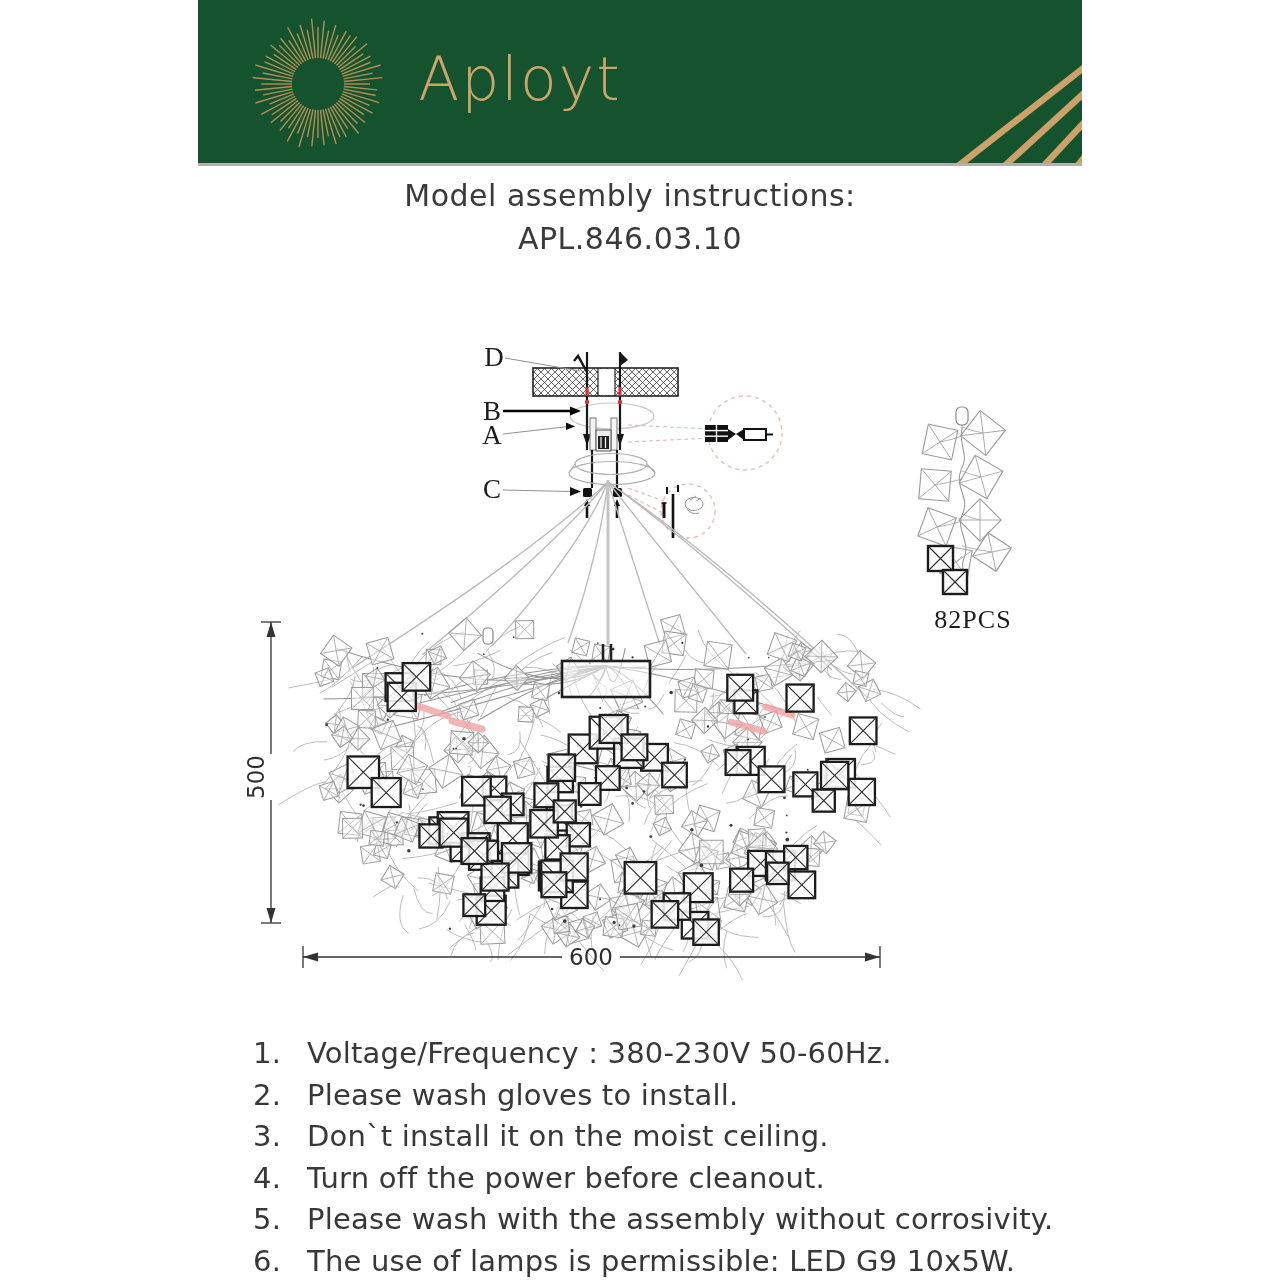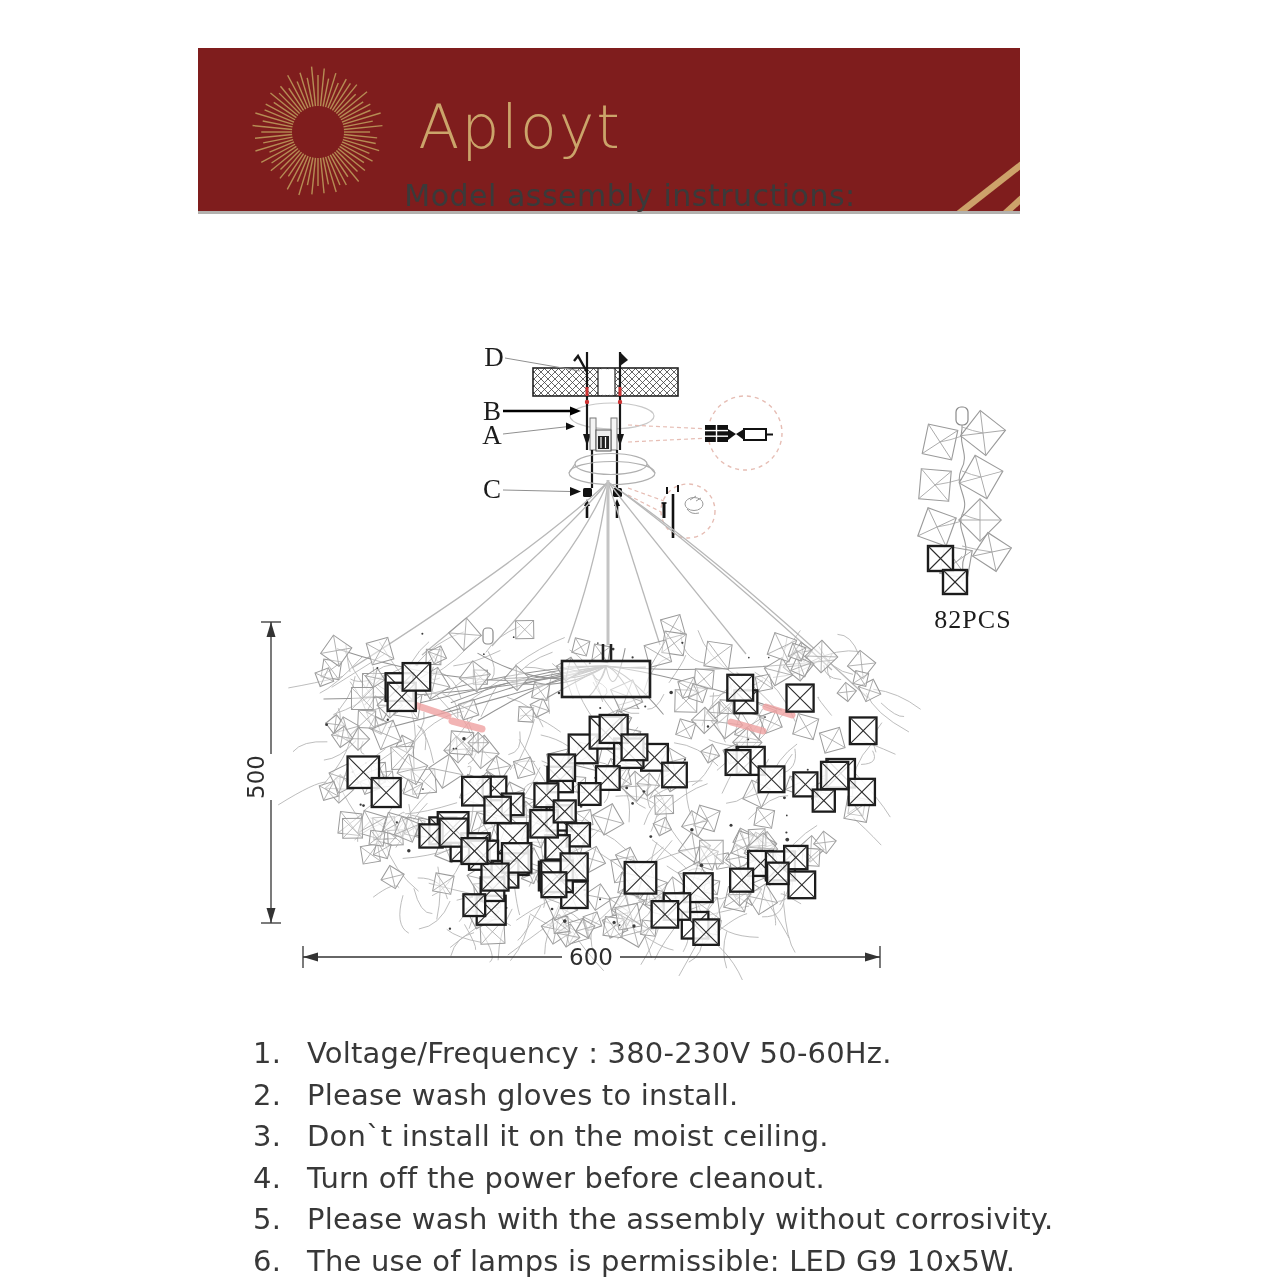--- a/index.html
+++ b/index.html
@@ -1,19 +1,19 @@
 <!DOCTYPE html>
 <html><head>
 <meta charset="utf-8">
 <style>
   html,body{margin:0;padding:0;}
   body{width:1280px;height:1280px;background:#ffffff;position:relative;overflow:hidden;
        font-family:"DejaVu Sans",sans-serif;}
-  .banner{position:absolute;left:198px;top:0;width:822px;height:163px;background:#7f1d1d;
-          border-bottom:3px solid #b3b1ae;overflow:hidden;margin-top:48px;}
+  .banner{position:absolute;left:198px;top:0;width:884px;height:163px;background:#14532d;
+          border-bottom:3px solid #b3b1ae;overflow:hidden;}
   .banner svg{position:absolute;left:0;top:0;}
   .brand{position:absolute;left:322px;top:80px;transform:translate(-50%,-52%);
          color:#cba46a;font-size:60px;font-weight:300;letter-spacing:2px;
          font-family:"DejaVu Sans",sans-serif;}
   .title-block{position:absolute;top:174px;left:0;width:1260px;text-align:center;
                color:#3a3a3a;font-size:30px;line-height:43px;letter-spacing:.5px;}
   .diagram{position:absolute;left:240px;top:330px;}
   .instructions{position:absolute;left:253px;top:1033px;margin:0;padding:0;list-style:none;
                 color:#383838;font-size:29px;line-height:41.5px;letter-spacing:.2px;}
   .instructions li{display:flex;}
@@ -107,20 +107,21 @@
           <line x1="1027.2601147956252" y1="-28.805240886658062" x2="781.7407051731257" y2="234.48209169624334" stroke="#cda26a" stroke-width="6.5"></line>
           <line x1="1023.3905864232913" y1="-32.70868546690377" x2="757.9707451716467" y2="210.50378927473395" stroke="#cda26a" stroke-width="6.5"></line>
           <line x1="1019.8392472475294" y1="-36.903696727203915" x2="736.1553759491096" y2="184.73443439003313" stroke="#cda26a" stroke-width="6.5"></line>
         </g>
     </svg>
     <div class="brand">Aployt</div>
   </header>
 
   <div class="title-block">
     <div>Model assembly instructions:</div>
+    <div>APL.846.03.10</div>
   </div>
 
   <svg class="diagram" width="820" height="650" viewBox="0 0 820 650">
     <defs>
       <pattern id="hatch" width="7" height="7" patternUnits="userSpaceOnUse">
         <path d="M0,7 L7,0 M-1,1 L1,-1 M6,8 L8,6" stroke="#3f3f3f" stroke-width="0.8" fill="none"></path>
         <path d="M0,0 L7,7 M6,-1 L8,1 M-1,6 L1,8" stroke="#3f3f3f" stroke-width="0.8" fill="none"></path>
       </pattern>
     </defs>
 

